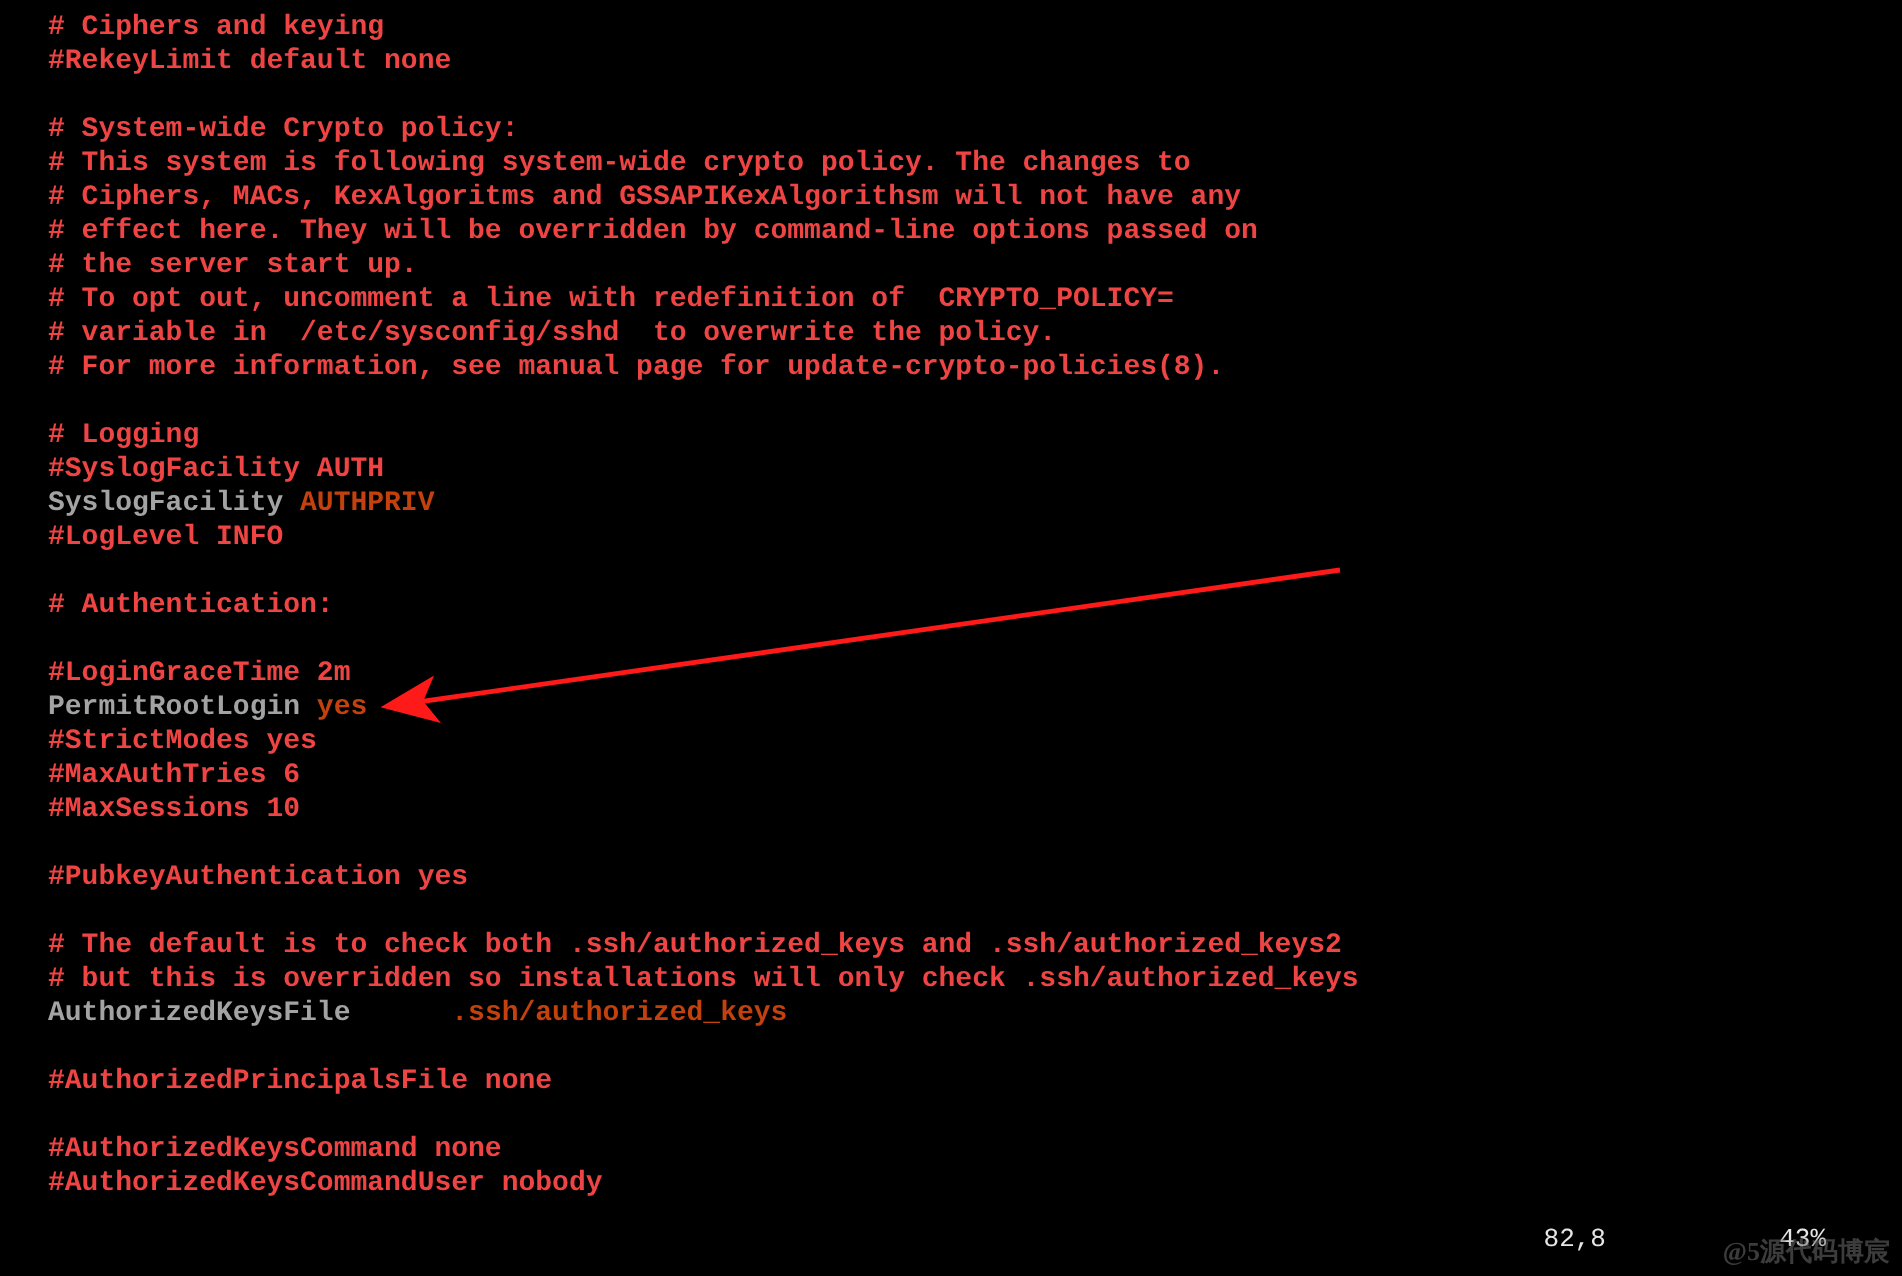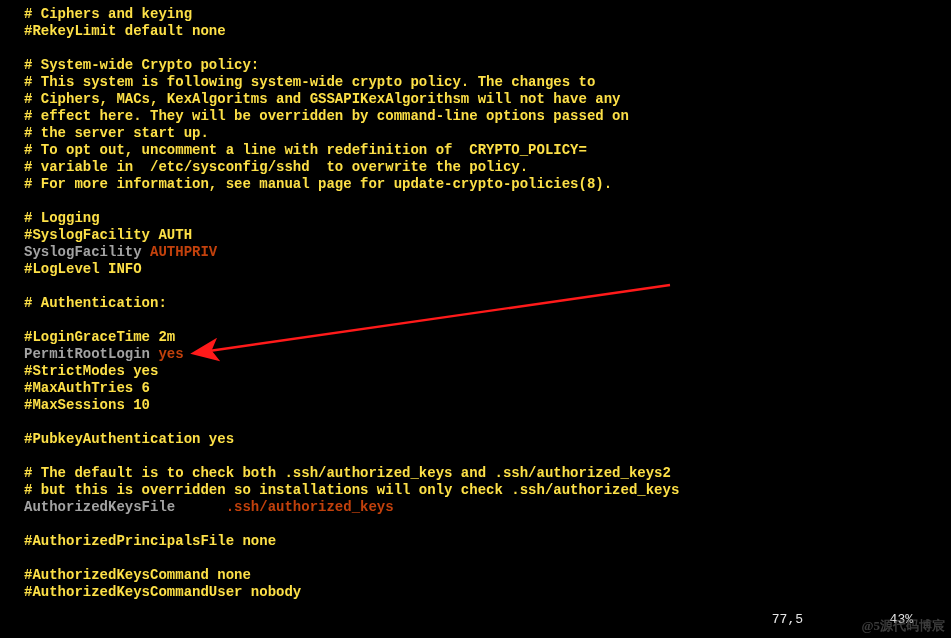--- a/index.html
+++ b/index.html
@@ -1,19 +1,19 @@
 <!DOCTYPE html>
 <html><head>
 <meta charset="utf-8">
 <style>
   html,body{margin:0;padding:0;background:#000;overflow:hidden}
   body{width:951px;height:638px;font-family:"Courier New",Consolas,monospace;font-size:14px;line-height:17px;color:#4cd1d1;font-weight:bold;position:relative;-webkit-font-smoothing:none}
   .editor{position:absolute;left:24px;top:6px;right:10px;bottom:30px;white-space:pre}
   .line{height:17px}
-  .cyan{color:#fde047}
+  .cyan{color:#ef4444}
   .yellow{color:#a3a3a3}
   .white{color:#c2410c}
   .status{position:absolute;right:38px;bottom:10px;color:#e6e6e6;font-weight:normal;font-size:13px}
   .status span{display:inline-block}
   .status .pos{width:110px}
   .watermark{position:absolute;right:6px;bottom:4px;color:#6d6d6d;font-size:13px;font-family:Liberation Serif, serif;opacity:.55;letter-spacing:0;text-shadow:0 0 2px #000}
   svg.arrow{position:absolute;pointer-events:none}
 </style>
 </head>
 <body>
@@ -23,17 +23,17 @@
 <svg class="arrow" width="951" height="638" style="left:0;top:0">
   <defs>
     <marker id="ah" markerWidth="12" markerHeight="10" refX="10" refY="5" orient="auto">
       <path d="M0,0 L12,5 L0,10 L3,5 Z" fill="#ff1a1a"></path>
     </marker>
   </defs>
   <line id="arrow-line" stroke="#ff1a1a" stroke-width="2.4" marker-end="url(#ah)" x1="670" y1="285" x2="195" y2="353"></line>
 </svg>
 
 <div class="status">
-  <span class="pos">77,5</span>
+  <span class="pos">82,8</span>
   <span>43%</span>
 </div>
 
 <div class="watermark">@5源代码博宸</div>
 
 </body></html>

